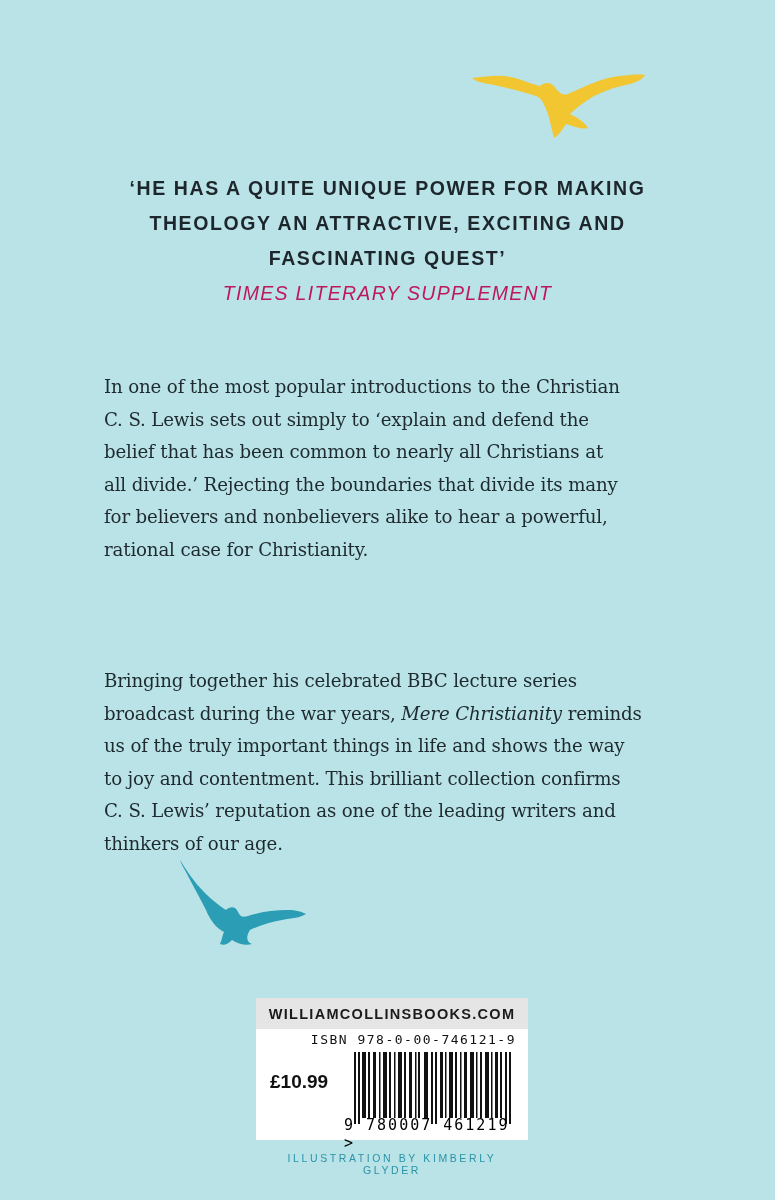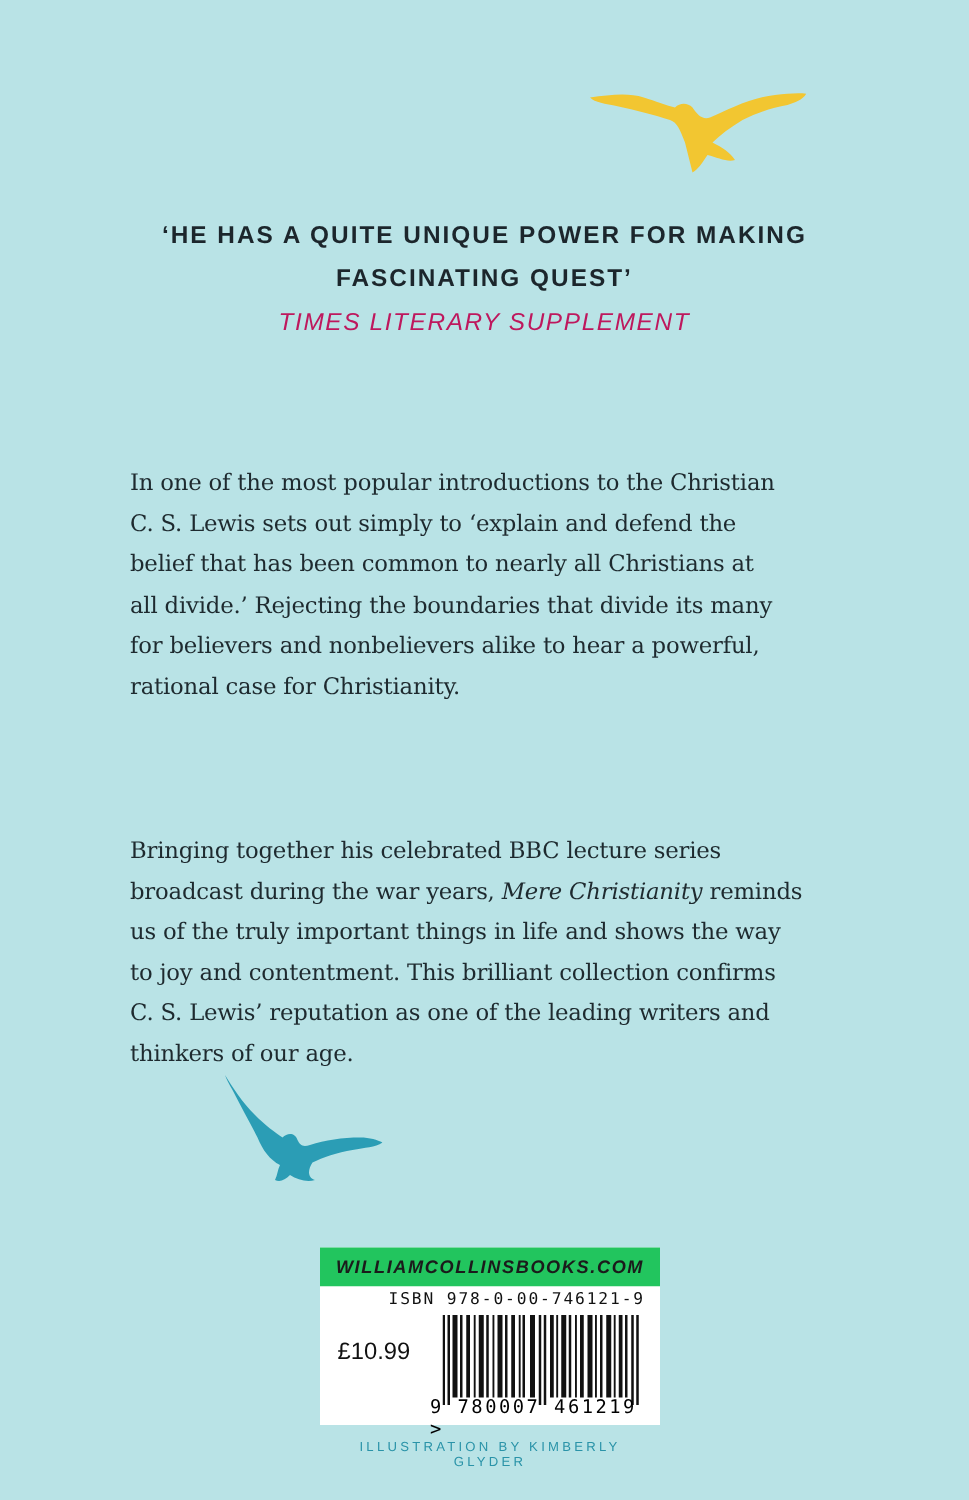--- a/index.html
+++ b/index.html
@@ -31,31 +31,31 @@
   .para .ln { display:block; white-space:nowrap; }
   #para-1 { top:371px; }
   #para-2 { top:665px; }
   .para em { font-style:italic; }
 
   .barcode-box {
     position:absolute; left:256px; top:998px; width:272px; height:142px;
     background:#ffffff;
   }
   .barcode-box .site {
-    height:31px; background:#22c55e; color:#1b1b1b;
+    height:31px; background:#e5e5e5; color:#1b1b1b;
     font-family:"Liberation Sans", sans-serif; font-weight:700;
-    font-size:14.5px; letter-spacing:1.3px; text-align:center; line-height:32px;font-style:italic;
+    font-size:14.5px; letter-spacing:1.3px; text-align:center; line-height:32px;
   }
   .isbn-text {
     position:absolute; right:12px; top:34px;
     font-family:"DejaVu Sans Mono", monospace; font-size:13px; letter-spacing:1.5px; color:#111;
   }
   .price {
     position:absolute; left:14px; top:73px;
-    font-family:"Liberation Sans", sans-serif; font-weight:400; font-size:19px; color:#111;
+    font-family:"Liberation Sans", sans-serif; font-weight:700; font-size:19px; color:#111;
   }
   .bars { position:absolute; left:98px; top:54px; width:160px; height:72px; }
   .digits {
     position:absolute; top:118px; left:88px;
     font-family:"DejaVu Sans Mono", monospace; font-size:15px; color:#000000;
     letter-spacing:2px; background:transparent;
   }
   .credit {
     position:absolute; left:256px; top:1152px; width:272px; text-align:center;
     font-family:"Liberation Sans", sans-serif; font-size:10.5px; letter-spacing:2.6px;
@@ -64,20 +64,21 @@
 </style>
 </head>
 <body>
 
 <svg id="bird-top" class="bird" viewBox="0 0 175 68">
   <path fill="#f2c631" d="M2,6 C18,4 32,2 45,6 C55,9 62,12 70,14 C74,10 80,10 84,14 C88,20 92,24 98,22 C112,16 130,6 150,4 C160,3 168,2 175,3 C172,8 166,10 160,12 C148,14 136,18 124,24 C114,30 106,36 100,42 C108,46 114,50 118,56 C112,58 104,54 96,52 C92,58 88,64 84,66 C82,58 80,50 78,42 C74,32 72,26 66,24 C54,20 38,16 24,13 C14,11 6,10 2,6 Z"></path>
 </svg>
 
 <div class="quote">
   <span class="line">‘HE HAS A QUITE UNIQUE POWER FOR MAKING</span>
+  <span class="line">THEOLOGY AN ATTRACTIVE, EXCITING AND</span>
   <span class="line">FASCINATING QUEST’</span>
   <span class="source">TIMES LITERARY SUPPLEMENT</span>
 </div>
 
 <div id="para-1" class="para">
   <span class="ln">In one of the most popular introductions to the Christian</span>
   <span class="ln">C. S. Lewis sets out simply to ‘explain and defend the</span>
   <span class="ln">belief that has been common to nearly all Christians at</span>
   <span class="ln">all divide.’ Rejecting the boundaries that divide its many</span>
   <span class="ln">for believers and nonbelievers alike to hear a powerful,</span>

